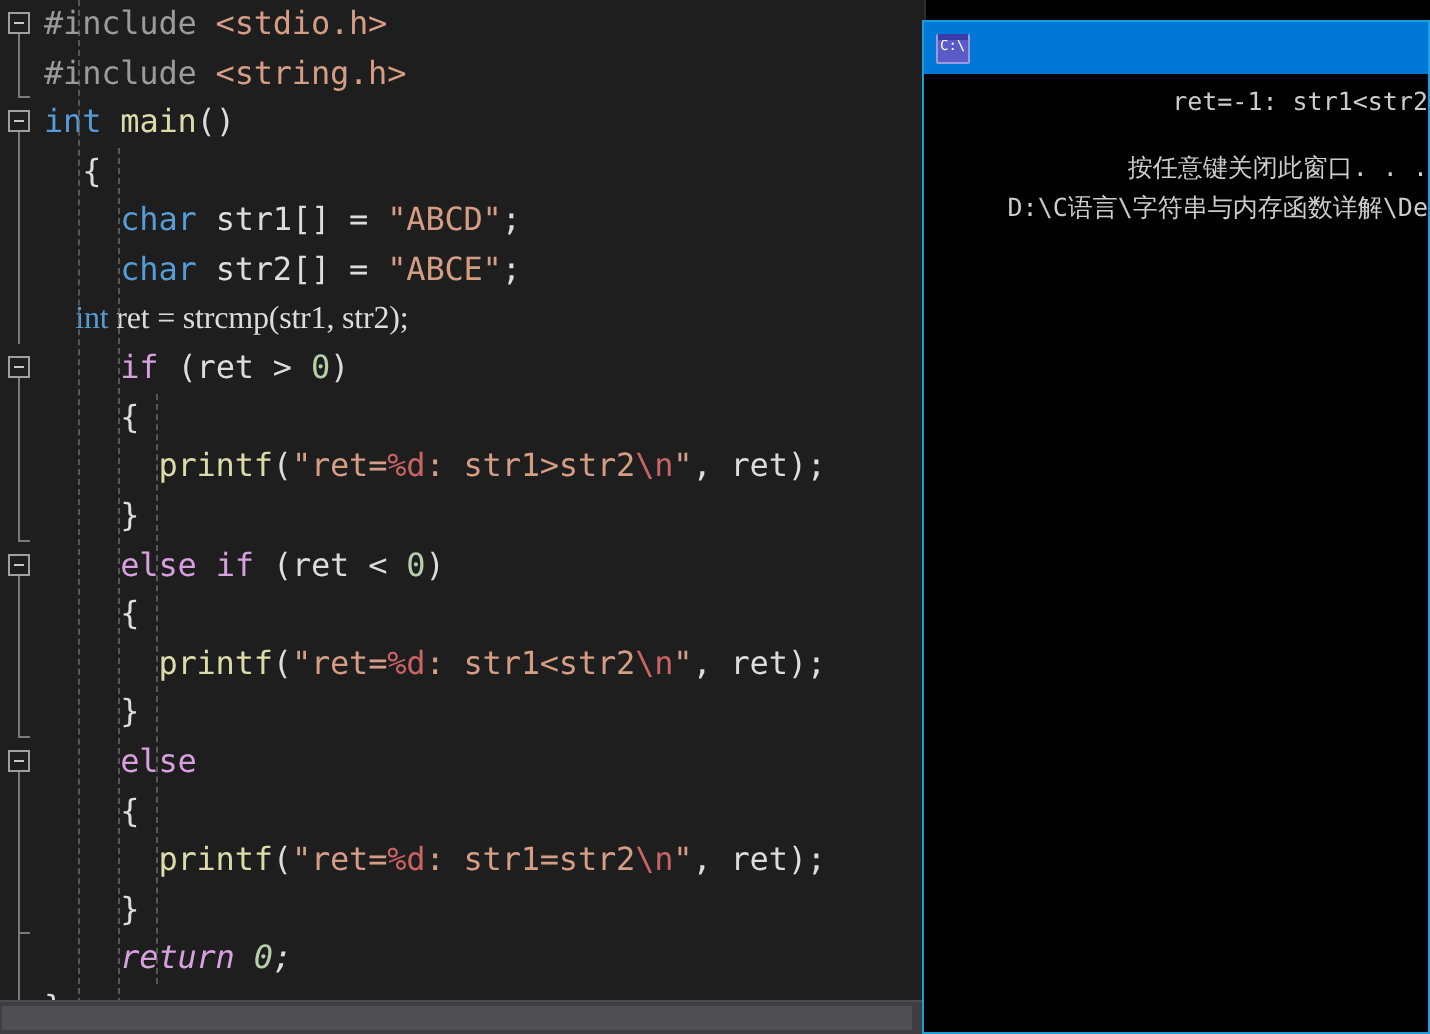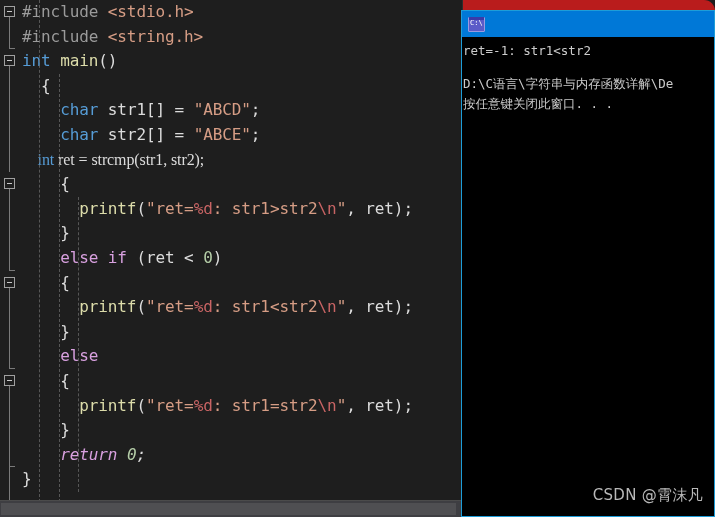--- a/index.html
+++ b/index.html
@@ -10,22 +10,21 @@
   body {
     width: 715px;
     height: 517px;
     overflow: hidden;
     font-family: "DejaVu Sans Mono", monospace;
   }
   #root {
     position: relative;
     width: 715px;
     height: 517px;
-    background: #b91c1c;
-    border-radius: 11px;
+    background: #000000;
   }
 
   
   #editor {
     position: absolute;
     left: 0; top: 0;
     width: 463px;
     height: 517px;
     background: #1e1e1e;
     overflow: hidden;
@@ -185,20 +184,21 @@
     font-family: "DejaVu Sans", sans-serif;
     white-space: nowrap;
   }
   #console-body {
     position: absolute;
     left: 0; top: 26px;
     right: 0; bottom: 0;
     background: #000;
     padding: 4px 0 0 0;
     overflow: hidden;
+    text-align: right;
   }
   .con-line {
     font-family: "DejaVu Sans Mono", monospace;
     font-size: 12.5px;
     line-height: 20px;
     color: #cccccc;
     white-space: pre;
     padding-left: 1px;
   }
   .con-gap { height: 13px; }
@@ -253,20 +253,21 @@
         <div class="fold-line-end" style="top: 515.6px;"></div>
       </div>
     <div id="code-area">
         <div class="line" style="top: 0px;"><span></span><span class="c-pre">#include </span><span class="c-hdr">&lt;stdio.h&gt;</span></div>
         <div class="line" style="top: 0px;"><span></span><span class="c-pre">#include </span><span class="c-hdr">&lt;string.h&gt;</span></div>
         <div class="line" style="top: 0px;"><span></span><span class="c-kw">int</span><span class="c-punc"> </span><span class="c-fn">main</span><span class="c-punc">()</span></div>
         <div class="line" style="top: 0px;"><span>  </span><span class="c-br">{</span></div>
         <div class="line" style="top: 0px;"><span>    </span><span class="c-kw">char</span><span class="c-id"> str1[] = </span><span class="c-str">"ABCD"</span><span class="c-punc">;</span></div>
         <div class="line" style="top: 0px;"><span>    </span><span class="c-kw">char</span><span class="c-id"> str2[] = </span><span class="c-str">"ABCE"</span><span class="c-punc">;</span></div>
         <div class="line" style="top: 0px; font-family: Liberation Serif, serif;"><span>    </span><span class="c-kw">int</span><span class="c-id"> ret = </span><span class="c-id">strcmp</span><span class="c-punc">(str1, str2);</span></div>
+        <div class="line" style="top: 0px;"><span>    </span><span class="c-ctrl">if</span><span class="c-id"> (ret &gt; </span><span class="c-num">0</span><span class="c-punc">)</span></div>
         <div class="line" style="top: 0px;"><span>    </span><span class="c-br">{</span></div>
         <div class="line" style="top: 0px;"><span>      </span><span class="c-fn">printf</span><span class="c-punc">(</span><span class="c-str">"ret=</span><span class="c-esc">%d</span><span class="c-str">: str1&gt;str2</span><span class="c-esc">\n</span><span class="c-str">"</span><span class="c-punc">, ret);</span></div>
         <div class="line" style="top: 0px;"><span>    </span><span class="c-br">}</span></div>
         <div class="line" style="top: 0px;"><span>    </span><span class="c-ctrl">else</span><span class="c-punc"> </span><span class="c-ctrl">if</span><span class="c-id"> (ret &lt; </span><span class="c-num">0</span><span class="c-punc">)</span></div>
         <div class="line" style="top: 0px;"><span>    </span><span class="c-br">{</span></div>
         <div class="line" style="top: 0px;"><span>      </span><span class="c-fn">printf</span><span class="c-punc">(</span><span class="c-str">"ret=</span><span class="c-esc">%d</span><span class="c-str">: str1&lt;str2</span><span class="c-esc">\n</span><span class="c-str">"</span><span class="c-punc">, ret);</span></div>
         <div class="line" style="top: 0px;"><span>    </span><span class="c-br">}</span></div>
         <div class="line" style="top: 0px;"><span>    </span><span class="c-ctrl">else</span></div>
         <div class="line" style="top: 0px;"><span>    </span><span class="c-br">{</span></div>
         <div class="line" style="top: 0px;"><span>      </span><span class="c-fn">printf</span><span class="c-punc">(</span><span class="c-str">"ret=</span><span class="c-esc">%d</span><span class="c-str">: str1=str2</span><span class="c-esc">\n</span><span class="c-str">"</span><span class="c-punc">, ret);</span></div>
@@ -283,19 +284,18 @@
   </div>
   <div id="editor-border-right"></div>
 
   <div id="console">
     <div id="console-title">
       <span id="console-icon"></span>
     </div>
     <div id="console-body">
         <div class="con-line">ret=-1: str1&lt;str2</div>
         <div class="con-gap"></div>
+        <div class="con-line">按任意键关闭此窗口. . .</div>
         <div class="con-line">D:\C语言\字符串与内存函数详解\De</div>
-        <div class="con-line">按任意键关闭此窗口. . .</div>
       </div>
   </div>
 
-  <div id="watermark">CSDN @霄沫凡</div>
 </div>
 
 </body></html>

